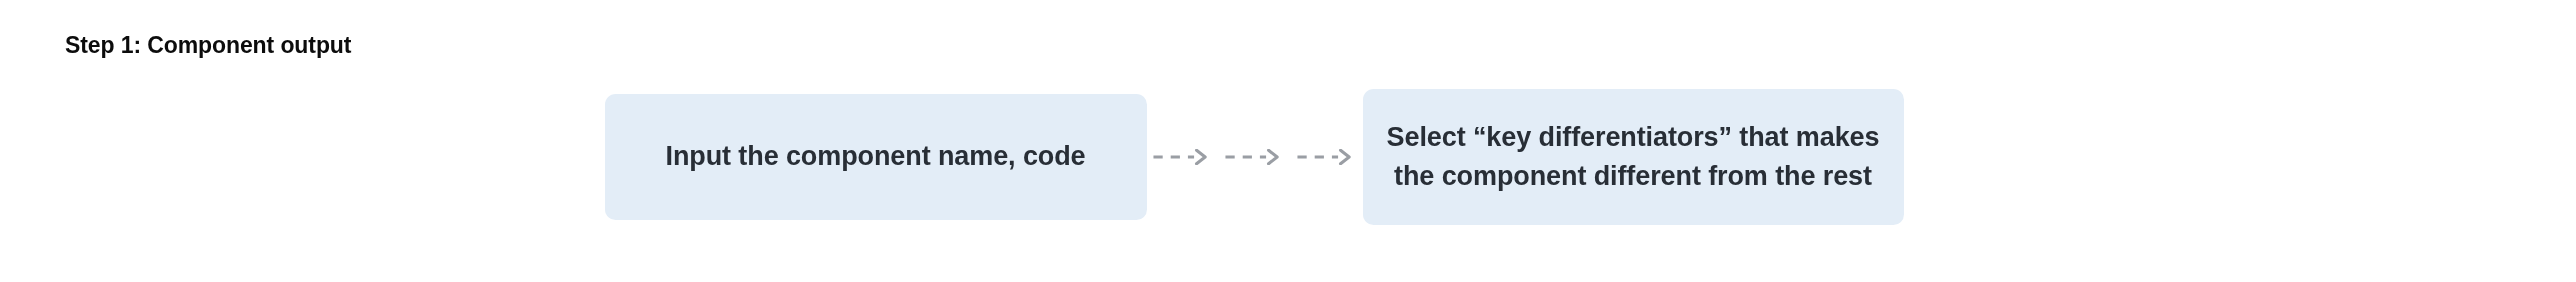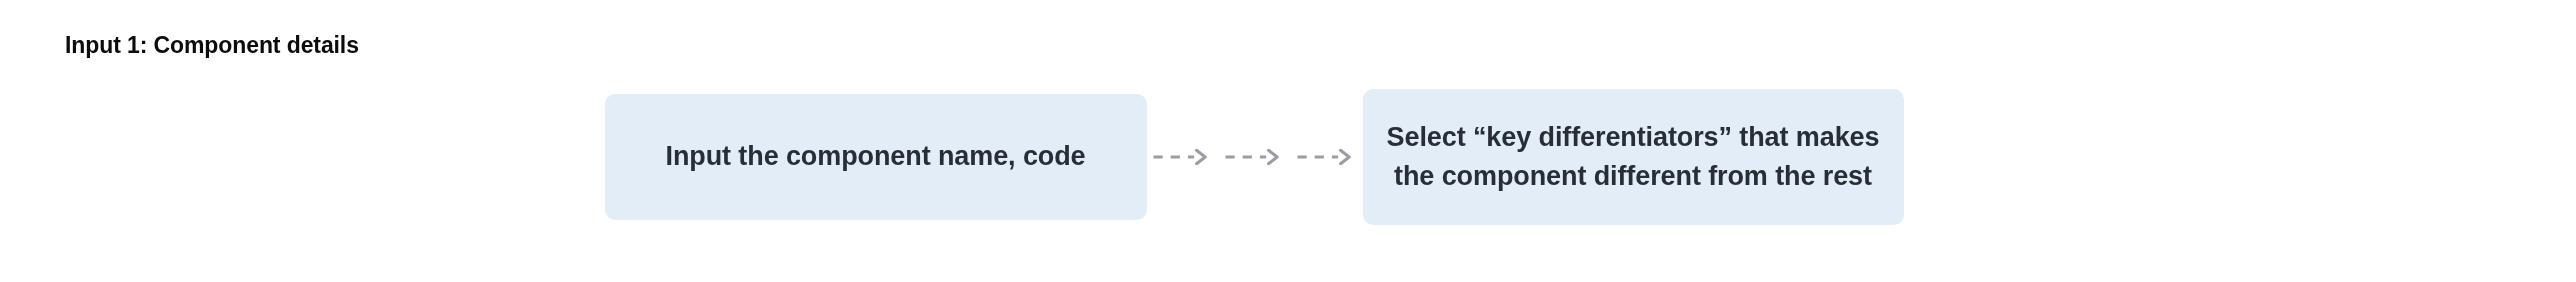--- a/index.html
+++ b/index.html
@@ -85,21 +85,21 @@
     justify-content: center;
     flex: none;
   }
   .connector svg { display: block; }
 </style>
 </head>
 <body>
 
 <div id="canvas">
 
-  <div class="step-title">Input 1: Component details</div>
+  <div class="step-title">Step 1: Component output</div>
 
   <div class="flow-row">
 
     <div class="flow-step">
       <div class="step-box two-line">
         <div class="step-box-text">Input the component name, code</div>
       </div>
     </div>
 
     <div class="connector">

